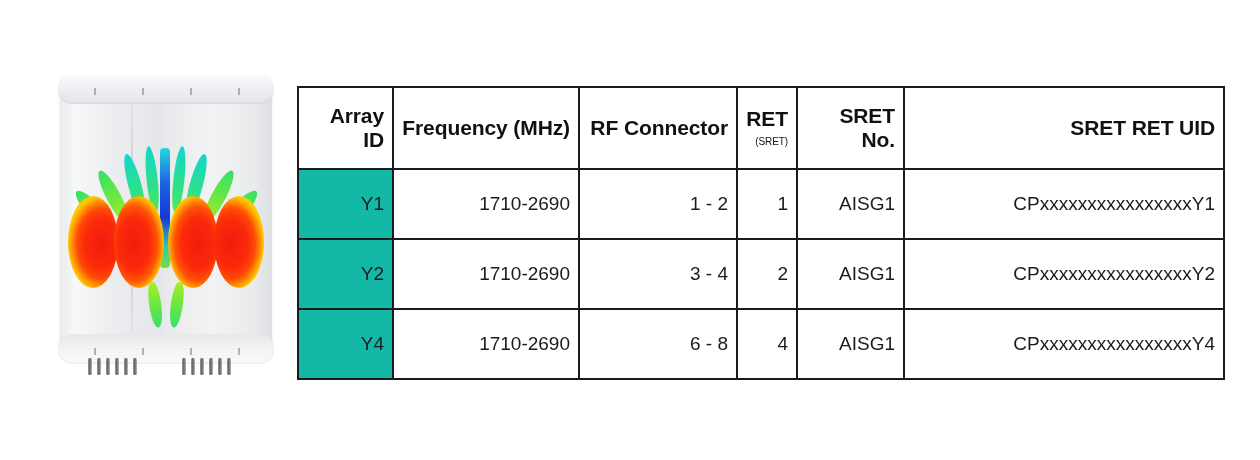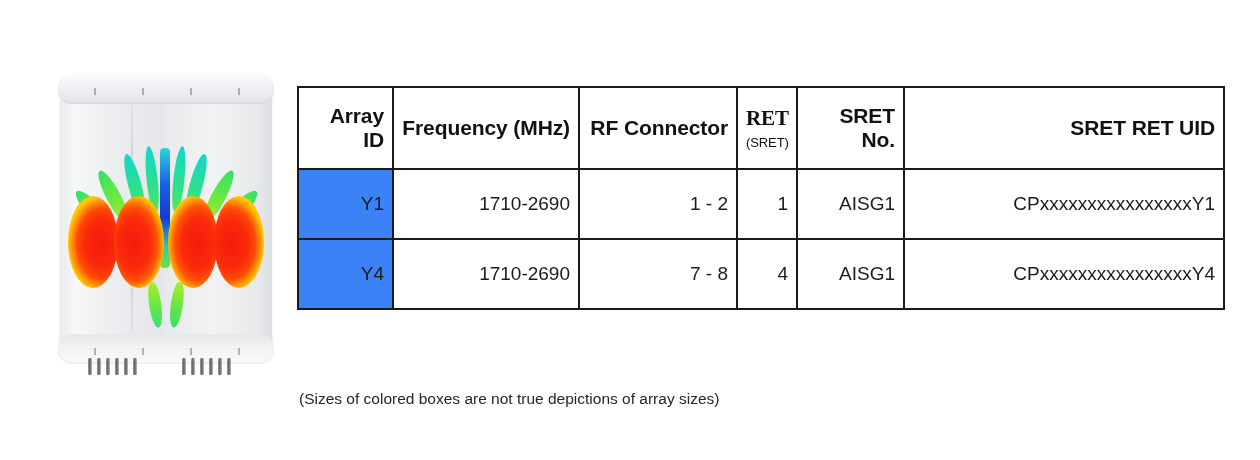--- a/index.html
+++ b/index.html
@@ -160,36 +160,35 @@
     font-weight: bold;
     color: #111111;
     letter-spacing: -0.1px;
   }
   .spec-table tbody td {
     height: 52px;
     font-size: 19px;
     color: #1b1b1b;
   }
   .cell-array-id {
-    background: #3b82f6;
+    background: #14b8a6;
     font-size: 19px;
     color: #262012;
   }
   .ret-head {
     line-height: 1.05;
   }
   .ret-head .ret-main {
     display: block;
     font-size: 21px;
     font-weight: bold;
-    font-family: Liberation Serif, serif;
   }
   .ret-head .ret-sub {
     display: block;
-    font-size: 13px;
+    font-size: 10px;
     font-weight: normal;
     margin-top: 7px;
   }
 
   
   col.c-array { width: 95px; }
   col.c-freq  { width: 186px; }
   col.c-rf    { width: 158px; }
   col.c-ret   { width: 60px; }
   col.c-aisg  { width: 107px; }
@@ -293,25 +292,32 @@
     <tbody>
       <tr>
         <td class="cell-array-id">Y1</td>
         <td>1710-2690</td>
         <td>1 - 2</td>
         <td>1</td>
         <td>AISG1</td>
         <td>CPxxxxxxxxxxxxxxxxY1</td>
       </tr>
       <tr>
+        <td class="cell-array-id">Y2</td>
+        <td>1710-2690</td>
+        <td>3 - 4</td>
+        <td>2</td>
+        <td>AISG1</td>
+        <td>CPxxxxxxxxxxxxxxxxY2</td>
+      </tr>
+      <tr>
         <td class="cell-array-id">Y4</td>
         <td>1710-2690</td>
-        <td>7 - 8</td>
+        <td>6 - 8</td>
         <td>4</td>
         <td>AISG1</td>
         <td>CPxxxxxxxxxxxxxxxxY4</td>
       </tr>
     </tbody>
   </table>
 
-  <div class="footnote">(Sizes of colored boxes are not true depictions of array sizes)</div>
 
 </div>
 
 </body></html>

